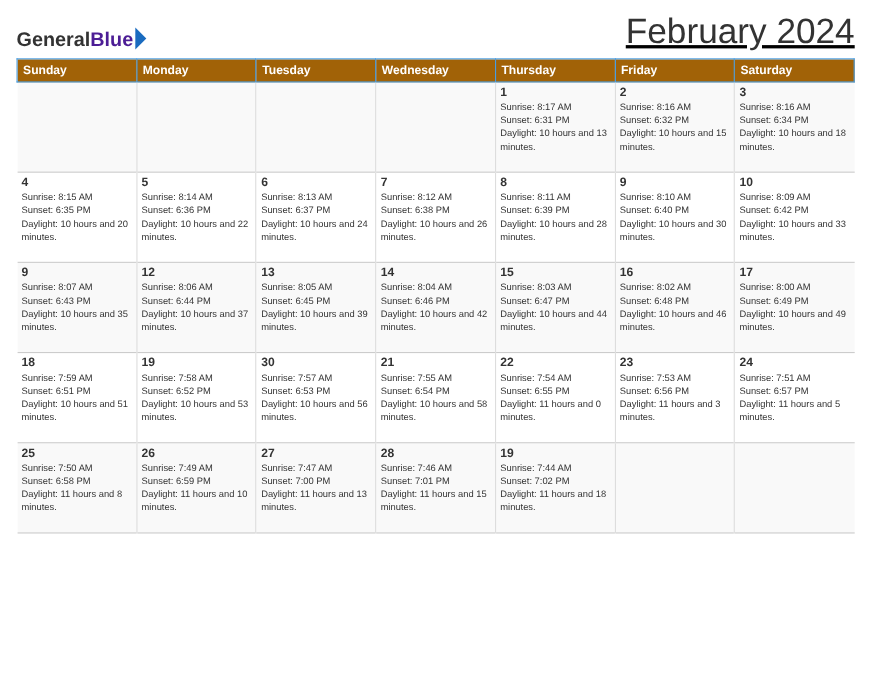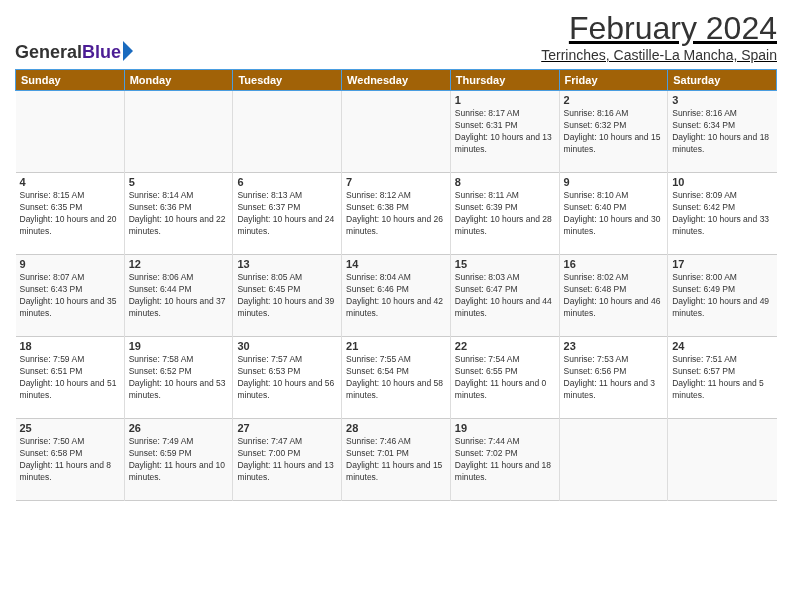--- a/index.html
+++ b/index.html
@@ -110,21 +110,20 @@
   <div class="header">
     <div class="logo">
       <div class="logo-text">
         <span class="logo-general">General</span>
           <span class="logo-blue">Blue</span>
           <div class="logo-triangle"></div>
       </div>
     </div>
     <div class="title-block">
       <div class="month-title">February 2024</div>
-      <div class="location">Terrinches, Castille-La Mancha, Spain</div>
     </div>
   </div>
 
   <table>
     <thead>
       <tr>
         <th>Sunday</th>
         <th>Monday</th>
         <th>Tuesday</th>
         <th>Wednesday</th>

